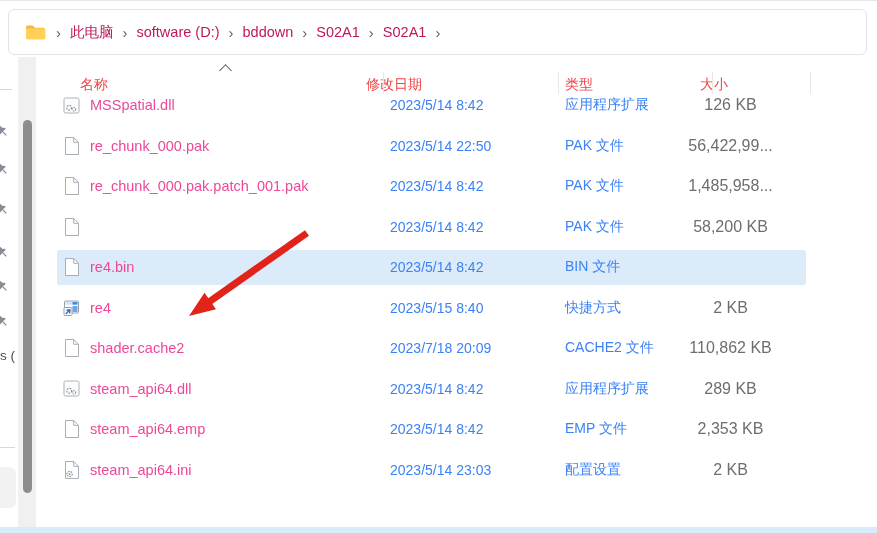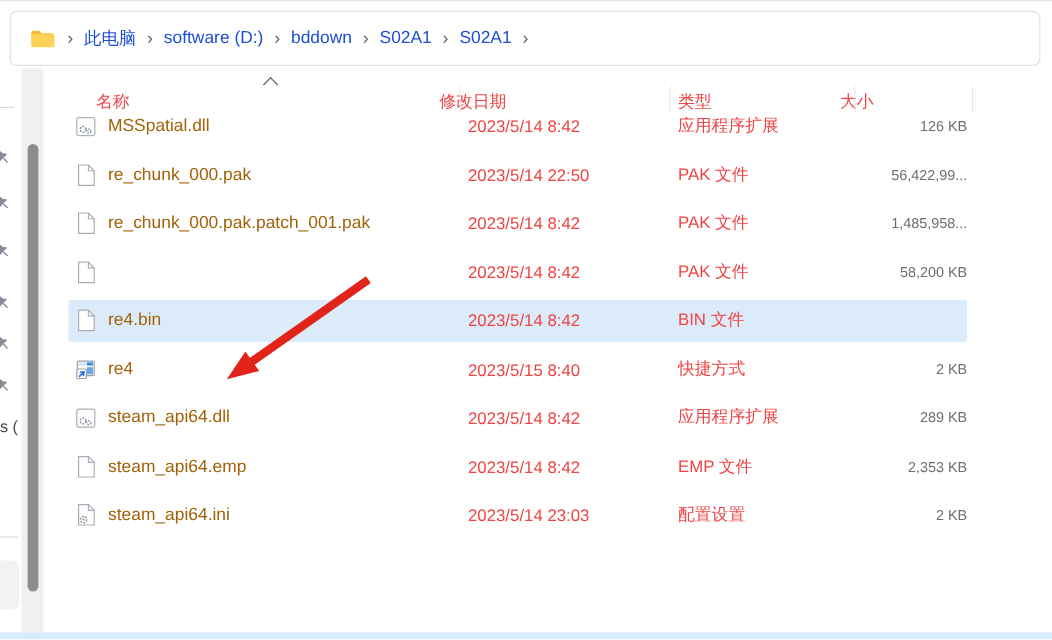--- a/index.html
+++ b/index.html
@@ -9,21 +9,21 @@
     -webkit-font-smoothing:antialiased;
   }
   .topline{position:absolute;left:0;top:0;width:877px;height:1px;background:#e7e7e7;}
 
   
   .crumbbar{
     position:absolute;left:8px;top:9px;width:859px;height:46px;box-sizing:border-box;
     border:1px solid #e2e2e2;border-radius:6px;background:#fff;
     display:flex;align-items:center;padding-left:16px;
   }
-  .crumb-item{font-size:14.5px;color:#1d4ed8;margin:0 3px;white-space:nowrap;cursor:default;}
+  .crumb-item{font-size:14.5px;color:#be185d;margin:0 3px;white-space:nowrap;cursor:default;}
   .crumb-chev{font-size:15px;color:#5f5f5f;margin:0 6px;line-height:1;}
   .crumb-folder{width:21px;height:17px;margin-right:4px;display:inline-block;}
 
   
   .pin{position:absolute;left:-7px;width:17px;height:17px;}
   .nav-partial-text{position:absolute;left:0px;top:348px;font-size:13.5px;color:#4a4a4a;}
   .hdiv1{position:absolute;left:0;top:89px;width:12px;height:1px;background:#d9d9d9;}
   .hdiv2{position:absolute;left:0;top:447px;width:15px;height:1px;background:#d9d9d9;}
   .graybox{position:absolute;left:0;top:467px;width:16px;height:41px;background:#f2f2f2;border-radius:0 6px 6px 0;}
   .scroll-track{position:absolute;left:18px;top:57px;width:18px;height:470px;background:#f0f0f0;}
@@ -36,24 +36,24 @@
   .vsep{position:absolute;top:72px;width:1px;height:22px;background:#e8e8e8;}
   .vsep1{left:383px;} .vsep2{left:558px;} .vsep3{left:712px;} .vsep4{left:810px;}
 
   
   .rows{position:absolute;left:55px;top:95px;width:760px;height:432px;overflow:hidden;}
   .rows-inner{margin-top:-10px;}
   .row{position:relative;height:40.5px;display:flex;align-items:center;}
   .row .hl{display:none;position:absolute;left:2px;right:9px;top:3px;bottom:3px;background:#dcebfa;border-radius:2px;}
   .row.selected .hl{display:block;}
   .ficon{position:relative;z-index:1;width:19px;height:20px;margin-left:7px;display:flex;align-items:center;justify-content:center;}
-  .fname{position:relative;z-index:1;margin-left:9px;font-size:14.5px;color:#a16207;white-space:nowrap;}
-  .fdate,.ftype{position:absolute;z-index:1;font-size:14px;color:#ef4444;white-space:nowrap;}
+  .fname{position:relative;z-index:1;margin-left:9px;font-size:14.5px;color:#ec4899;white-space:nowrap;}
+  .fdate,.ftype{position:absolute;z-index:1;font-size:14px;color:#3b82f6;white-space:nowrap;}
   .fdate{left:335px;} .ftype{left:510px;}
-  .fsize{position:absolute;z-index:1;left:600px;width:151px;text-align:right;font-size:12px;color:#6e6e6e;white-space:nowrap;}
+  .fsize{position:absolute;z-index:1;left:600px;width:151px;text-align:center;font-size:16px;color:#6e6e6e;white-space:nowrap;}
 
   .bottom-strip{position:absolute;left:0;top:527px;width:877px;height:6px;background:#d8ebfa;}
 
   .arrow-overlay{position:absolute;left:0;top:0;width:877px;height:533px;pointer-events:none;z-index:6;}
 </style>
 </head>
 <body>
 
 <div class="topline"></div>
 
@@ -225,20 +225,33 @@
             <rect x="1" y="8.5" width="8" height="8" rx="1" fill="#fff" stroke="#9aa1a9"></rect>
             <path d="M3.2 14.6 L7 10.8 M7 10.8 l-3 0.4 M7 10.8 l-0.4 3" stroke="#2f6fd6" stroke-width="1.4" fill="none" stroke-linecap="round"></path>
           </svg>
         </span>
     <span class="fname">re4</span>
     <span class="fdate">2023/5/15 8:40</span>
     <span class="ftype">快捷方式</span>
     <span class="fsize">2 KB</span>
   </div>
 
+  <div class="row">
+
+    <span class="ficon">
+          <svg width="16" height="20" viewBox="0 0 16 20">
+            <path d="M1.5 1.5 h8.2 l4.8 4.8 v12.2 h-13 z" fill="#fff" stroke="#a7aeb6"></path>
+            <path d="M9.7 1.5 v4.8 h4.8" fill="none" stroke="#a7aeb6"></path>
+          </svg>
+        </span>
+    <span class="fname">shader.cache2</span>
+    <span class="fdate">2023/7/18 20:09</span>
+    <span class="ftype">CACHE2 文件</span>
+    <span class="fsize">110,862 KB</span>
+  </div>
 
   <div class="row">
 
     <span class="ficon">
           <svg width="17" height="17" viewBox="0 0 17 17">
             <rect x="1" y="1" width="15" height="15" rx="1.5" fill="#fdfdfd" stroke="#aab1b9"></rect>
             <circle cx="6.2" cy="10.8" r="2.4" fill="none" stroke="#8b929b" stroke-width="1.2" stroke-dasharray="1.6 1"></circle>
             <circle cx="11" cy="12.3" r="1.7" fill="none" stroke="#8b929b" stroke-width="1.1" stroke-dasharray="1.3 0.9"></circle>
           </svg>
         </span>

